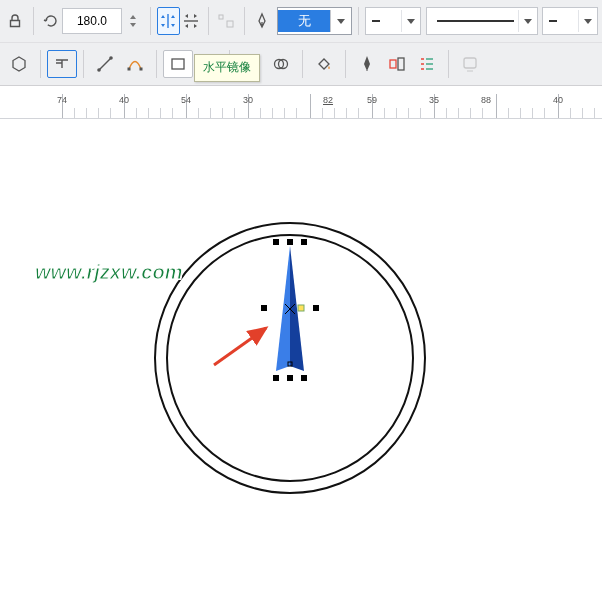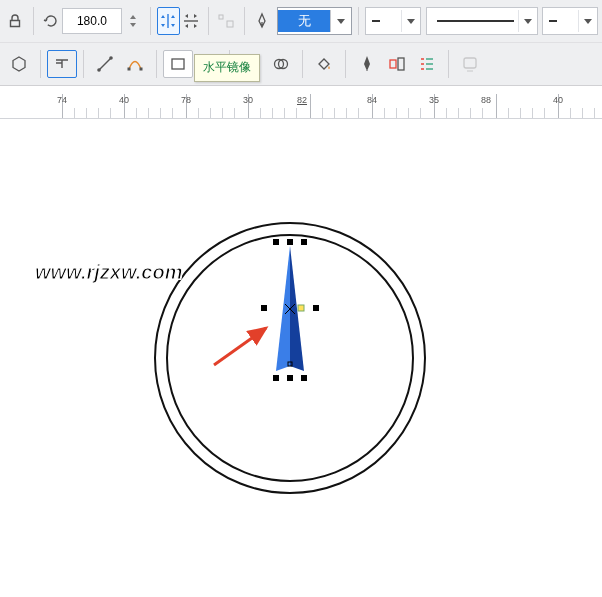--- a/index.html
+++ b/index.html
@@ -56,21 +56,21 @@
   .ruler .major { position:absolute; top:0; bottom:0; width:1px; background:#b4b7bd; }
   .ruler .lbl { position:absolute; top:1px; }
   .ruler .minor { position:absolute; top:14px; bottom:0; width:1px; background:#d0d2d7;}
   .page { position:absolute; top:24px; left:0; right:0; bottom:0; background:#fff;
           border-top:1px solid #d2d4d9;}
   .page::after{ content:""; position:absolute; top:2px; right:-6px; bottom:-6px; left:2px;
                 box-shadow:3px 3px 6px rgba(0,0,0,.12); z-index:-1;}
   .canvas-svg { position:absolute; top:24px; left:0; }
 
   .watermark { position:absolute; top:167px; left:35px; font-size:20px; font-weight:700;
-               font-style:italic; color:#000000; -webkit-text-stroke:1px #fff; text-shadow:
+               font-style:italic; color:#15803d; -webkit-text-stroke:1px #fff; text-shadow:
                -1px -1px 0 #fff,1px -1px 0 #fff,-1px 1px 0 #fff,1px 1px 0 #fff; pointer-events:none;}
 </style>
 </head>
 <body>
 
 <div class="app">
 
   <div class="bars">
 
     <div class="bar bar1">
@@ -263,39 +263,39 @@
         <div class="minor" style="left: 86px;"></div>
         <div class="minor" style="left: 98px;"></div>
         <div class="minor" style="left: 110px;"></div>
         <div class="major" style="left: 124px;"></div>
         <div class="lbl" style="left: 119px;">40</div>
         <div class="minor" style="left: 136px;"></div>
         <div class="minor" style="left: 148px;"></div>
         <div class="minor" style="left: 160px;"></div>
         <div class="minor" style="left: 172px;"></div>
         <div class="major" style="left: 186px;"></div>
-        <div class="lbl" style="left: 181px;">78</div>
+        <div class="lbl" style="left: 181px;">54</div>
         <div class="minor" style="left: 198px;"></div>
         <div class="minor" style="left: 210px;"></div>
         <div class="minor" style="left: 222px;"></div>
         <div class="minor" style="left: 234px;"></div>
         <div class="major" style="left: 248px;"></div>
         <div class="lbl" style="left: 243px;">30</div>
         <div class="minor" style="left: 260px;"></div>
         <div class="minor" style="left: 272px;"></div>
         <div class="minor" style="left: 284px;"></div>
         <div class="minor" style="left: 296px;"></div>
         <div class="major" style="left: 310px;"></div>
-        <div class="lbl" style="left: 297px; text-decoration: underline;">82</div>
+        <div class="lbl" style="left: 323px; text-decoration: underline;">82</div>
         <div class="minor" style="left: 322px;"></div>
         <div class="minor" style="left: 334px;"></div>
         <div class="minor" style="left: 346px;"></div>
         <div class="minor" style="left: 358px;"></div>
         <div class="major" style="left: 372px;"></div>
-        <div class="lbl" style="left: 367px;">84</div>
+        <div class="lbl" style="left: 367px;">59</div>
         <div class="minor" style="left: 384px;"></div>
         <div class="minor" style="left: 396px;"></div>
         <div class="minor" style="left: 408px;"></div>
         <div class="minor" style="left: 420px;"></div>
         <div class="major" style="left: 434px;"></div>
         <div class="lbl" style="left: 429px;">35</div>
         <div class="minor" style="left: 446px;"></div>
         <div class="minor" style="left: 458px;"></div>
         <div class="minor" style="left: 470px;"></div>
         <div class="minor" style="left: 482px;"></div>

